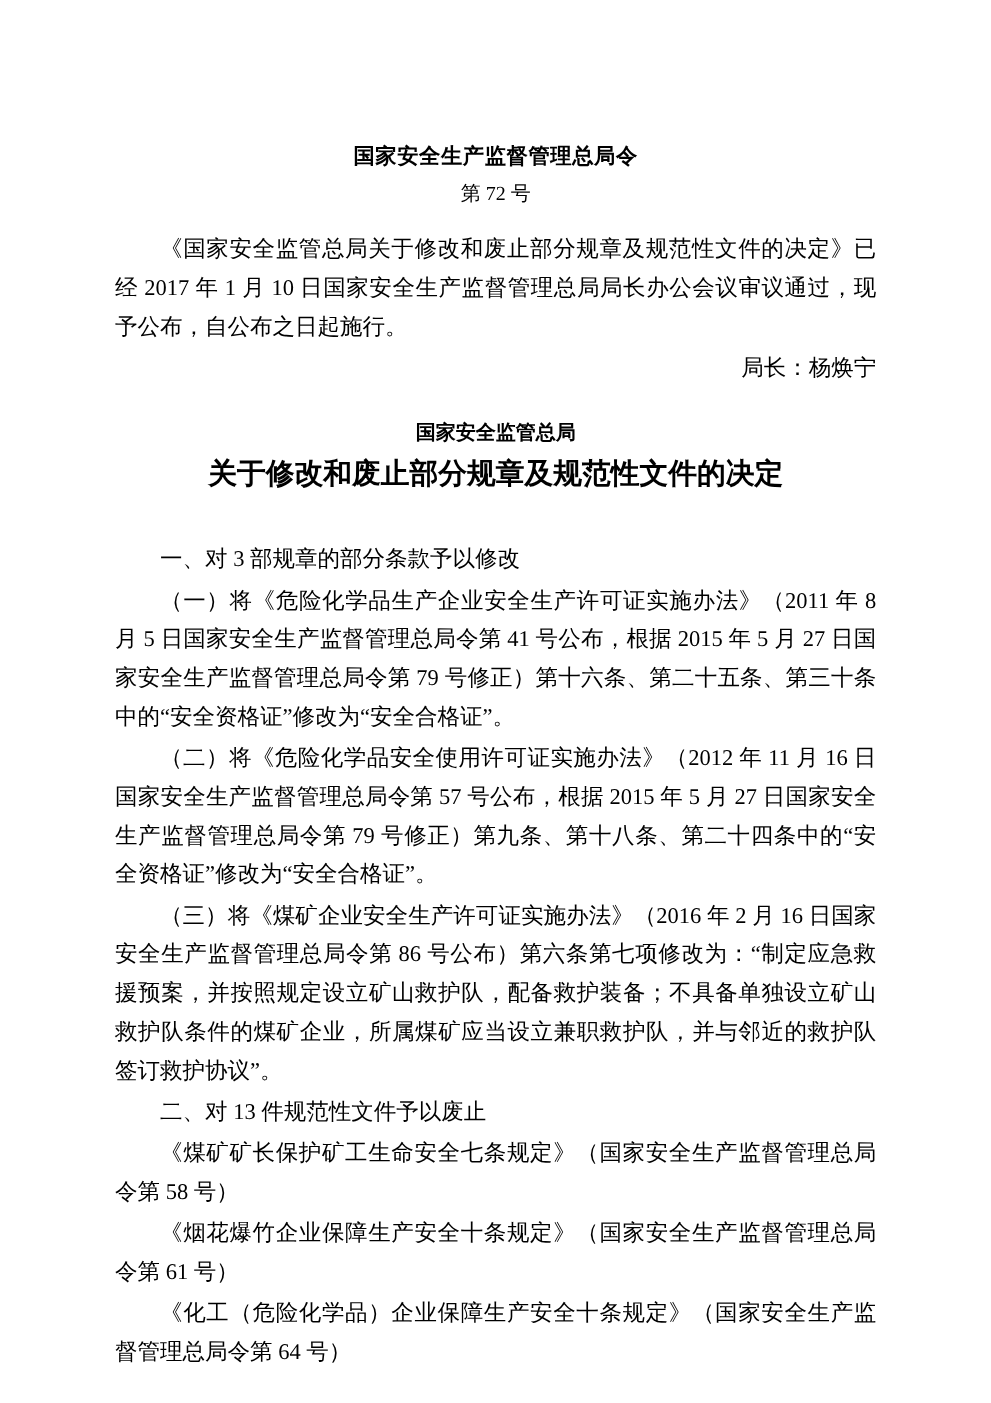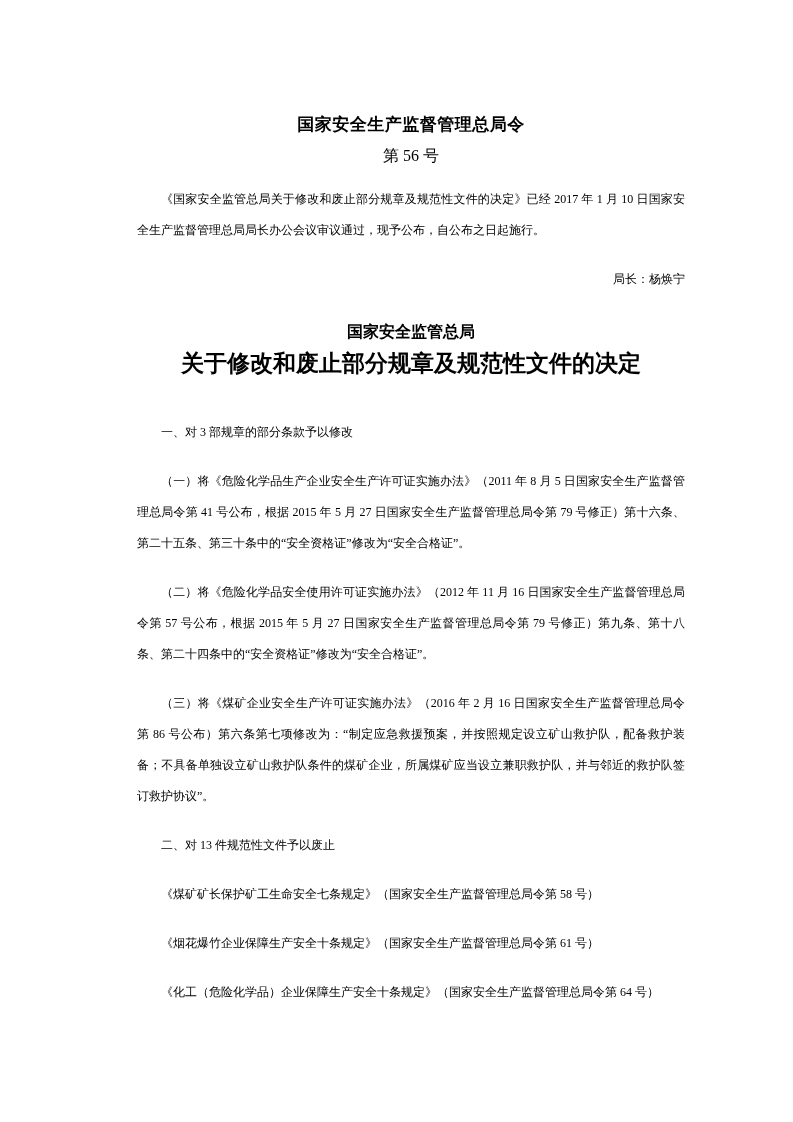--- a/index.html
+++ b/index.html
@@ -7,43 +7,43 @@
     padding: 0;
     background: #ffffff;
   }
   .page {
     position: relative;
     width: 793px;
     height: 1122px;
     margin: 0 auto;
     background: #ffffff;
     box-sizing: border-box;
-    padding: 112px 90px 0 119px;
+    padding: 112px 90px 0 90px;
     overflow: hidden;
     font-family: "Liberation Serif", "DejaVu Serif", serif;
     color: #000000;
   }
   .order-title {
     margin: 0;
     text-align: center;
     font-size: 17px;
     font-weight: bold;
     line-height: 26px;
     letter-spacing: 0.5px;
   }
   .order-number {
     margin: 2px 0 0 0;
     text-align: center;
     font-size: 16px;
     font-weight: normal;
     line-height: 32px;
   }
   .body-text p {
-    margin: 18px;
-    font-size: 12px;
+    margin: 2px;
+    font-size: 18px;
     line-height: 31px;
     text-align: justify;
     text-indent: 2em;
   }
   .promulgation {
     margin-top: 12px !important;
   }
   .sign-line {
     text-align: right !important;
     text-indent: 0 !important;
@@ -66,21 +66,21 @@
     margin-top: 36px;
   }
 </style>
 </head>
 <body>
 
 <div class="page">
 
   <h1 class="order-title">国家安全生产监督管理总局令</h1>
 
-  <div class="order-number">第 56 号</div>
+  <div class="order-number">第 72 号</div>
 
   <div class="body-text">
     <p class="promulgation">《国家安全监管总局关于修改和废止部分规章及规范性文件的决定》已经 2017 年 1 月 10 日国家安全生产监督管理总局局长办公会议审议通过，现予公布，自公布之日起施行。</p>
     <p class="sign-line">局长：杨焕宁</p>
   </div>
 
   <h2 class="decision-title1">国家安全监管总局</h2>
 
   <h2 class="decision-title2">关于修改和废止部分规章及规范性文件的决定</h2>
 

